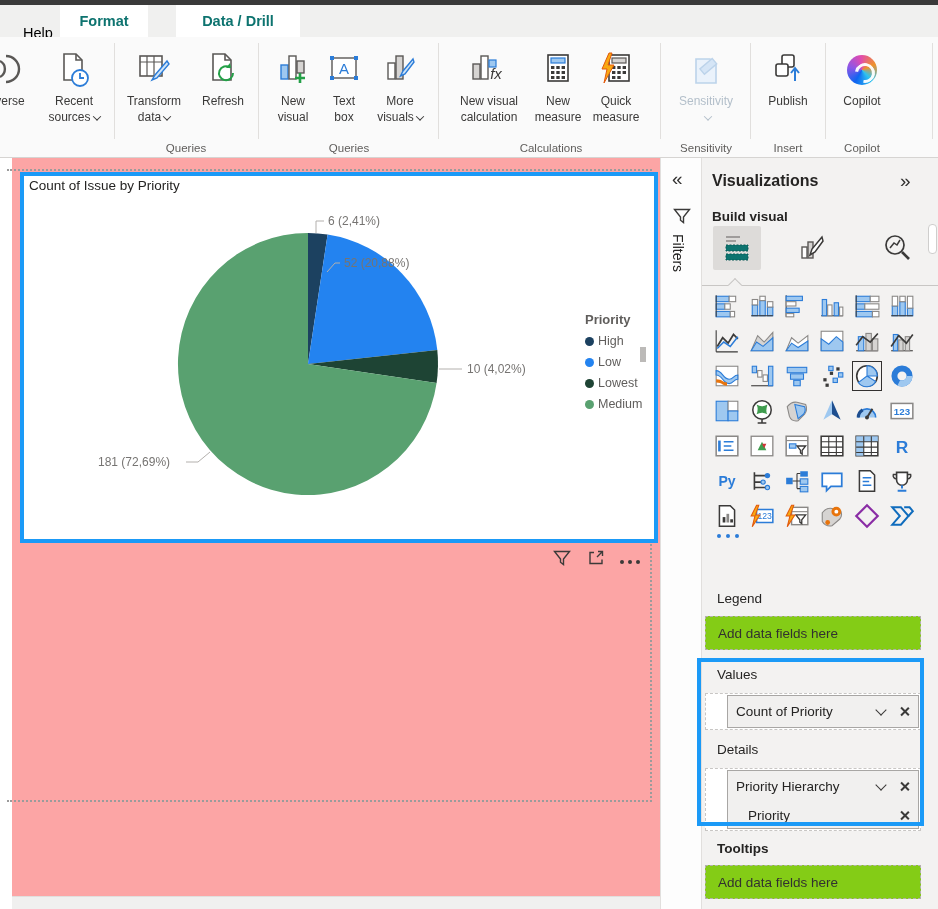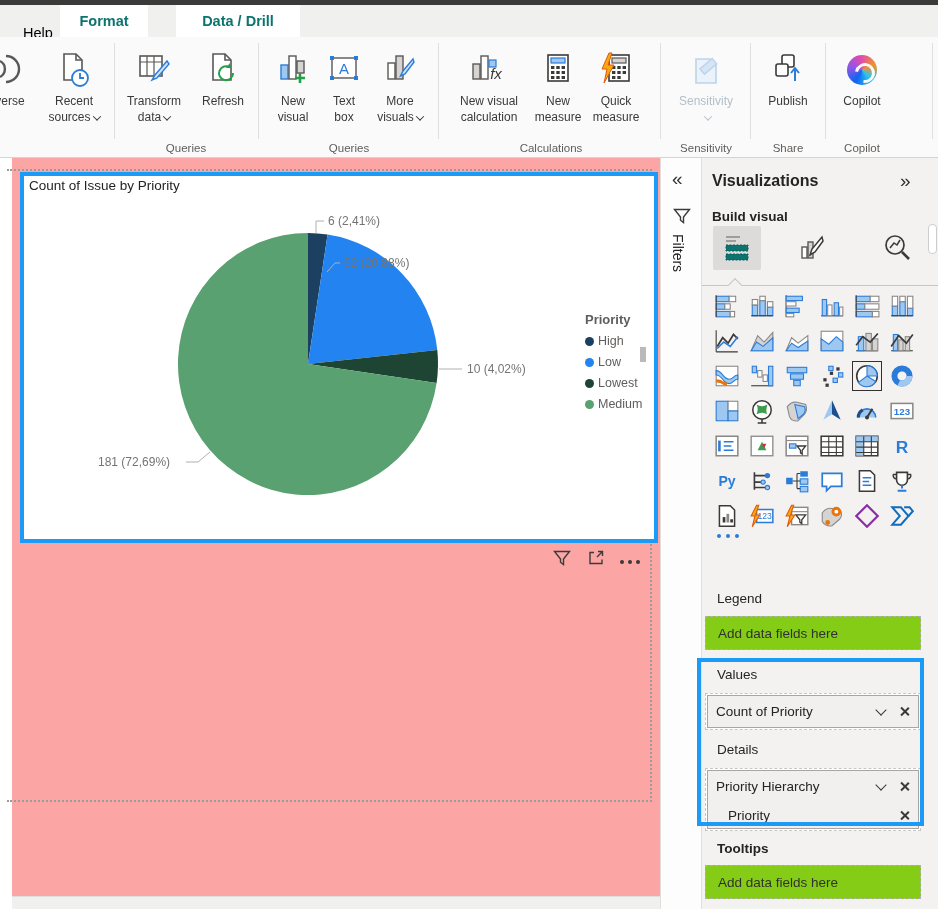--- a/index.html
+++ b/index.html
@@ -57,21 +57,21 @@
   .vtab.sel { background:#dddbd9; }
   .vp-divider { position:absolute; left:0; top:127px; width:236px; border-top:1px solid #c8c6c4; }
   .vp-notch { position:absolute; left:28px; top:122px; width:10px; height:10px; background:#f3f2f1; border-left:1px solid #c8c6c4; border-top:1px solid #c8c6c4; transform:rotate(45deg); }
   .vicon { position:absolute; width:28px; height:28px; display:flex; align-items:center; justify-content:center; }
   .vicon.sel { outline:1px solid #323130; }
   .vmore { position:absolute; left:15px; top:376px; display:flex; gap:5px; }
   .vmore i { width:4px; height:4px; border-radius:50%; background:#2b7cd8; }
   .well-label { position:absolute; left:15px; font-size:13.5px; color:#252423; }
   .well { position:absolute; left:3px; width:216px; background:#84cc16; border:1px dashed #b3b0ad; display:flex; align-items:center; padding-left:12px; font-size:13.5px; color:#323130; }
   .chipwell { position:absolute; left:3px; width:216px; border:1px dashed #c8c6c4; background:#fff; padding:1px; }
-  .chip { background:#f1f0ef; border:1px solid #a8a6a4; }
+  .chip { background:#f1f0ef; border:1px solid #a8a6a4;margin-left:20px; }
   .chiprow { display:flex; align-items:center; height:31px; font-size:13.5px; color:#252423; padding:0 8px; }
   .chiprow .nm { flex:1; overflow:hidden; white-space:nowrap; }
   .chiprow.child { height:26px; padding-left:20px; }
   .vchev { width:8px; height:8px; border-right:1.6px solid #3b3a39; border-bottom:1.6px solid #3b3a39; transform:rotate(45deg); margin:-4px 14px 0 0; }
   .xicon { position:relative; width:11px; height:11px; flex:none; }
   .xicon::before,.xicon::after { content:""; position:absolute; left:5px; top:0; width:1.6px; height:11px; background:#3b3a39; }
   .xicon::before { transform:rotate(45deg); } .xicon::after { transform:rotate(-45deg); }
   .bluebox { position:absolute; border:4px solid #1b9af7; pointer-events:none; }
   .scrollthumb { position:absolute; left:226px; top:66px; width:9px; height:30px; background:#fff; border:1px solid #cfcecd; border-radius:4px; }
   svg text { font-family:"Liberation Sans", sans-serif; }
@@ -273,21 +273,21 @@
     <span class="ricon">
         <span class="copilot-badge"></span>
       </span>
     <span class="rlab">Copilot</span>
   </div>
 
   <div class="grouplabel" style="left:134px;width:104px;">Queries</div>
   <div class="grouplabel" style="left:300px;width:98px;">Queries</div>
   <div class="grouplabel" style="left:500px;width:102px;">Calculations</div>
   <div class="grouplabel" style="left:660px;width:92px;">Sensitivity</div>
-  <div class="grouplabel" style="left:752px;width:72px;">Share</div>
+  <div class="grouplabel" style="left:752px;width:72px;">Insert</div>
   <div class="grouplabel" style="left:826px;width:72px;">Copilot</div>
 </div>
 
 <div class="canvas">
   <div class="pageborder"></div>
 
   <div class="visual">
     <div class="vtitle">Count of Issue by Priority</div>
     <svg id="pieSvg" width="630" height="363" style="position:absolute;left:0;top:0;">
       <g id="pieSlices">

